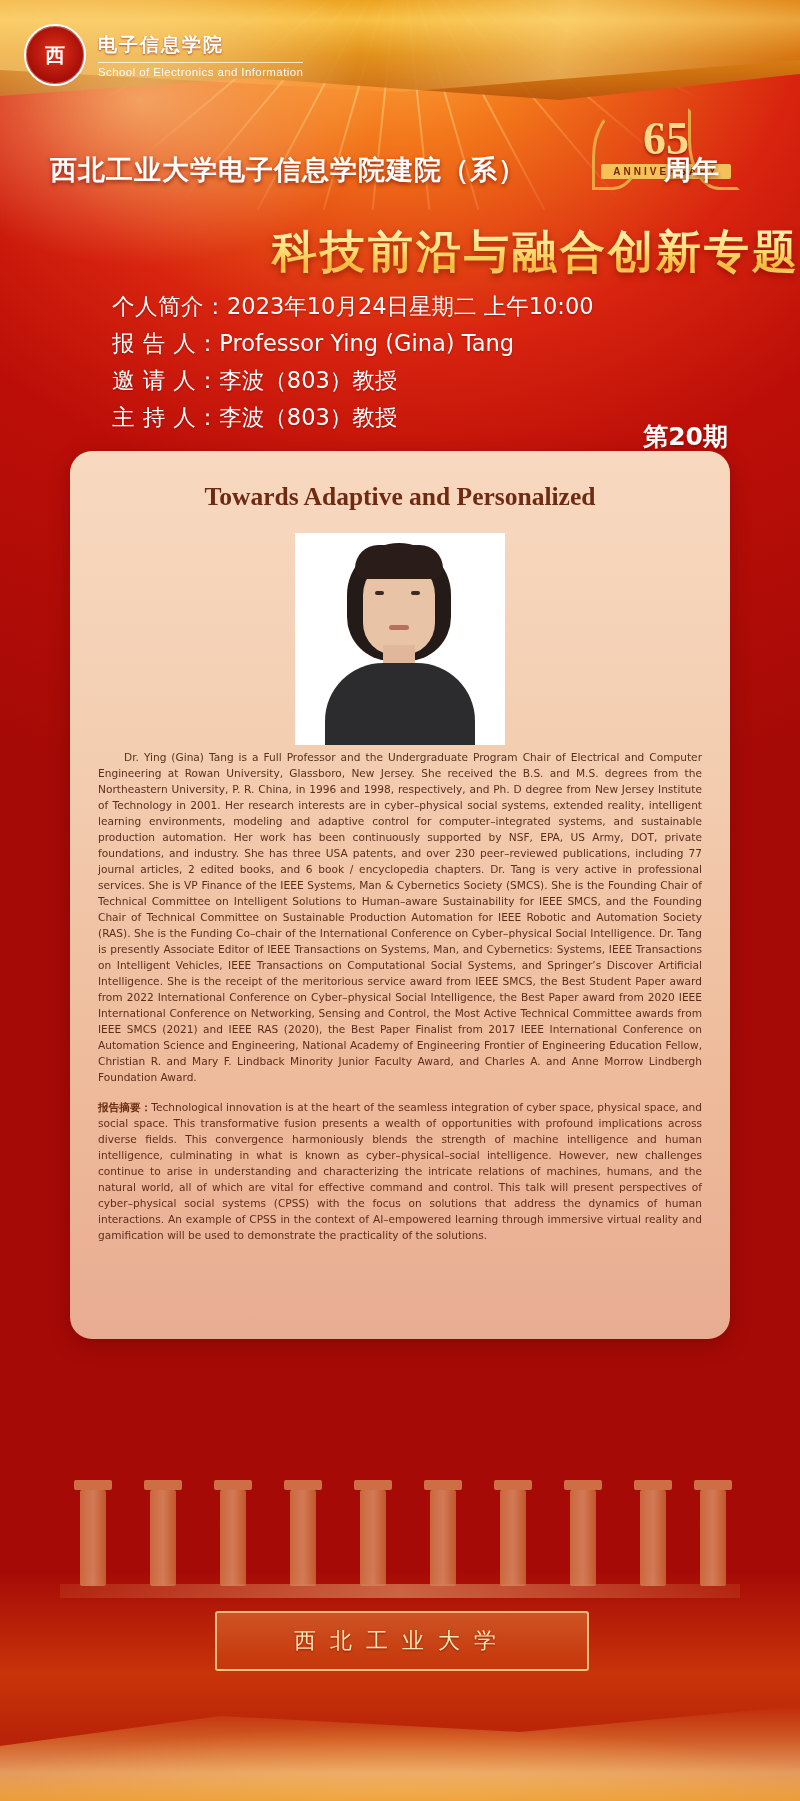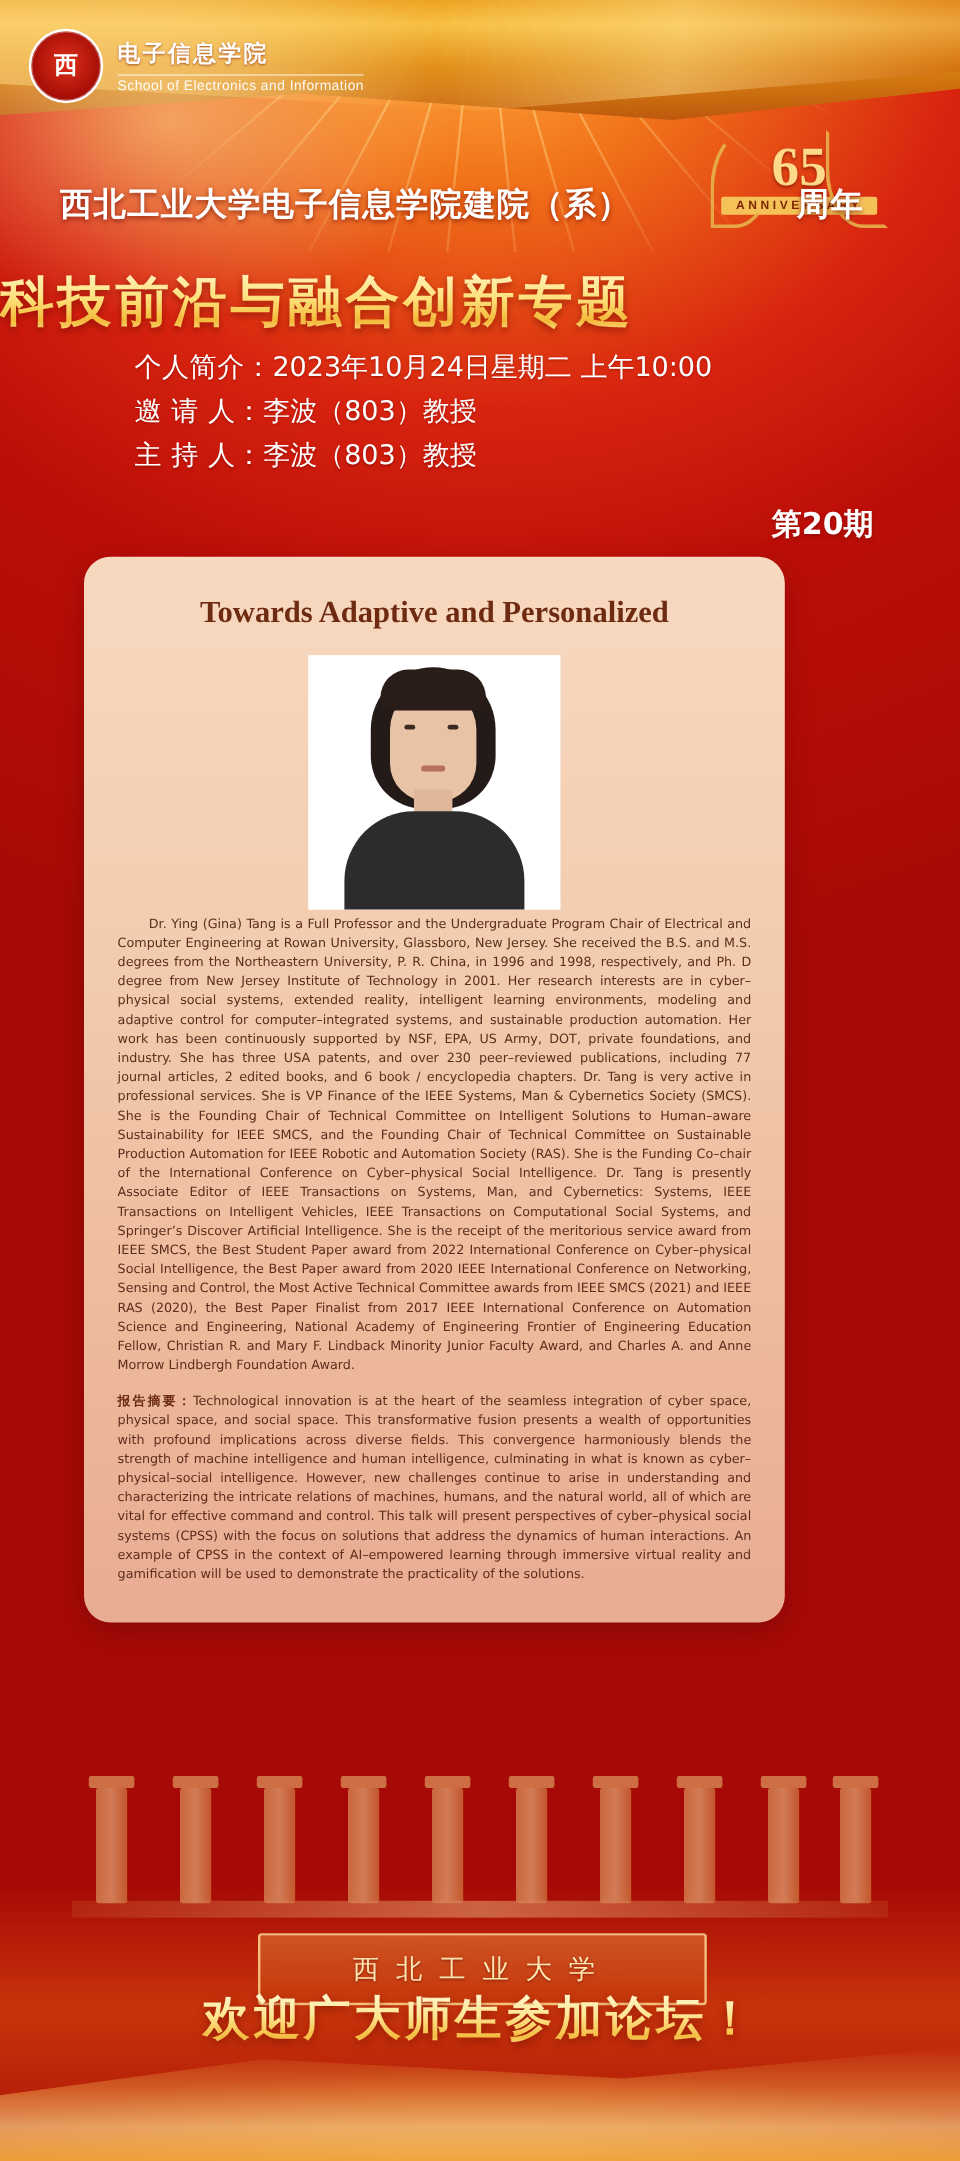--- a/index.html
+++ b/index.html
@@ -76,36 +76,36 @@
   }
   .anniv:before{left:0;border-right-color:transparent;border-top-color:transparent;}
   .anniv:after{right:0;border-left-color:transparent;border-top-color:transparent;transform:scaleX(-1);}
   .line1{
     position:absolute;left:50px;top:152px;z-index:6;color:#fff;
     font-family:"DejaVu Sans",sans-serif;font-weight:700;font-size:27px;letter-spacing:1px;
     text-shadow:0 2px 4px rgba(110,10,0,.7);
   }
   .line1 .tail{margin-left:138px;}
   .maintitle{
-    position:absolute;left:0;right:0;top:222px;text-align:left;z-index:6;
+    position:absolute;left:0;right:0;top:222px;text-align:right;z-index:6;
     font-family:"DejaVu Sans",sans-serif;font-weight:700;font-size:45px;letter-spacing:3px;
     background:linear-gradient(180deg,#fff6c9 0%,#ffe07a 45%,#f3b93a 75%,#ffe9a8 100%);
     -webkit-background-clip:text;background-clip:text;color:transparent;
     filter:drop-shadow(0 3px 3px rgba(110,10,0,.55));
   }
   .meta{position:absolute;left:112px;top:288px;z-index:6;color:#fff;font-size:22.5px;line-height:37px;
         font-family:"DejaVu Sans",sans-serif;text-shadow:0 1px 2px rgba(120,10,0,.55);}
   .meta .lbl{letter-spacing:.5px;}
   .issue{
     position:absolute;right:72px;top:420px;z-index:6;color:#fff;font-weight:700;font-size:25px;
     font-family:"DejaVu Sans",sans-serif;text-shadow:0 2px 3px rgba(120,10,0,.6);
   }
   
   .card{
-    position:absolute;left:70px;top:464px;width:584px;height:888px;z-index:6;
+    position:absolute;left:70px;top:451px;width:660px;height:888px;z-index:6;
     border-radius:22px;
     background:linear-gradient(180deg,#f7d9c0 0%,#f3cdb0 35%,#eebb9c 70%,#e8ac92 100%);
     box-shadow:0 6px 20px rgba(80,5,0,.35);
     overflow:hidden;
   }
   .card-title{
     text-align:center;padding:26px 40px 0;color:#6f2a12;
     font-family:"Liberation Serif","DejaVu Serif",serif;font-weight:700;font-size:25.5px;line-height:40px;
   }
   .portrait{
@@ -217,20 +217,23 @@
     <span>西北工业大学电子信息学院建院（系）</span><span class="tail">周年</span>
   </div>
 
   <div class="maintitle">科技前沿与融合创新专题</div>
 
   <div class="meta">
     <div>
       <span class="lbl">个人简介：</span><span>2023年10月24日星期二 上午10:00</span>
     </div>
     <div>
+      <span class="lbl">报 告 人：</span><span>Professor Ying (Gina) Tang</span>
+    </div>
+    <div>
       <span class="lbl">邀 请 人：</span><span>李波（803）教授</span>
     </div>
     <div>
       <span class="lbl">主 持 人：</span><span>李波（803）教授</span>
     </div>
   </div>
 
   <div class="issue">第20期</div>
 
   <div class="card">
@@ -269,14 +272,13 @@
     <div class="col" style="left:580px"></div>
     <div class="col" style="left:640px"></div>
     <div class="plinth"></div>
   </div>
 
   <div class="univ-plate">西北工业大学</div>
 
   <div class="bottomwave"></div>
   <div class="goldstrip"></div>
 
-  <div class="welcome">欢迎广大师生参加论坛！</div>
 </div>
 
 </body></html>

